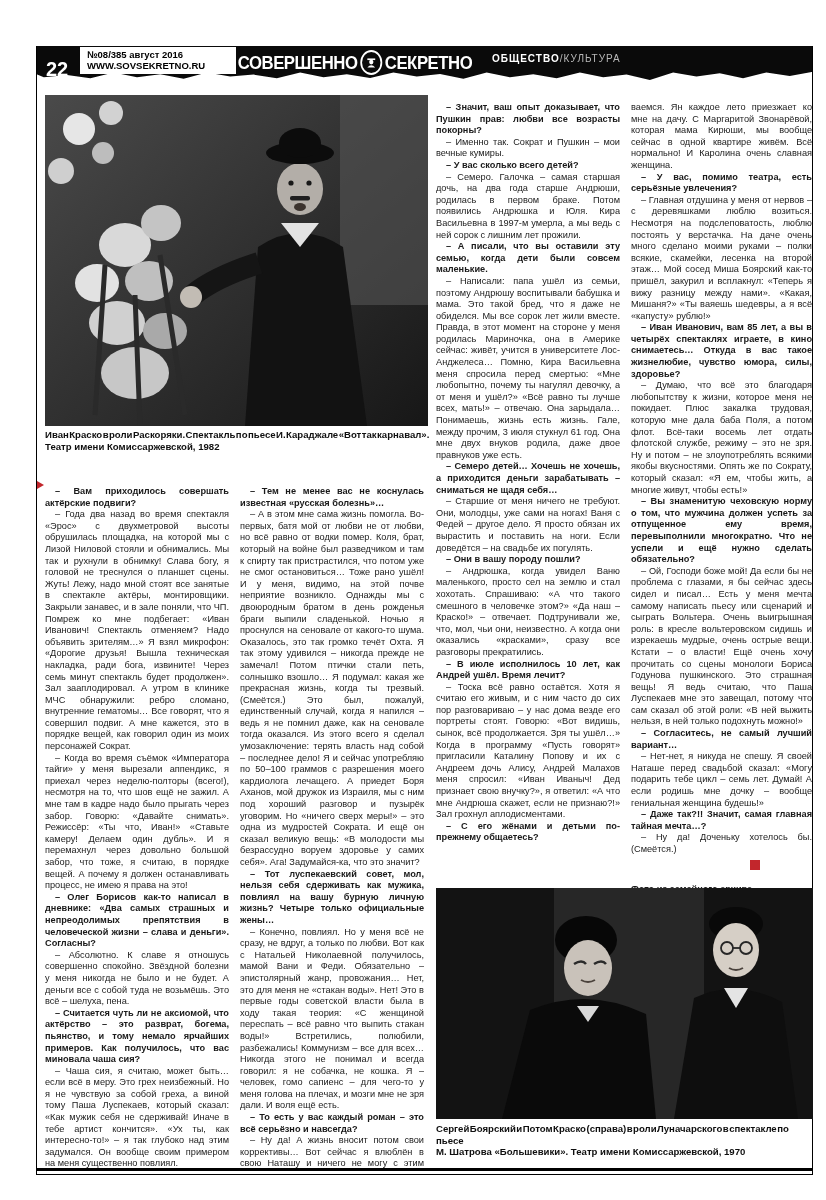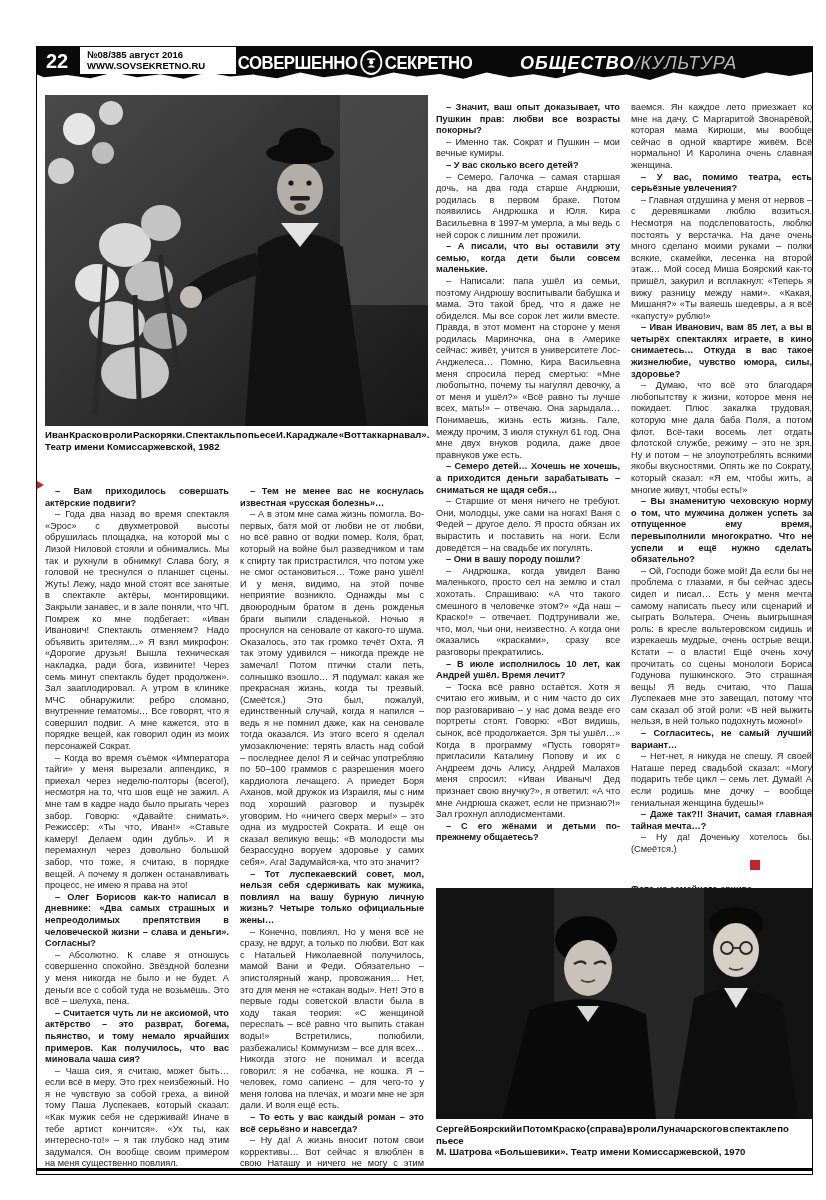--- a/index.html
+++ b/index.html
@@ -4,32 +4,32 @@
 <style>
   html,body{margin:0;padding:0;background:#fff;}
   #page{position:relative;width:826px;height:1200px;background:#ffffff;overflow:hidden;
         font-family:"Liberation Sans", sans-serif;color:#1a1a1a;}
   
   .header-bar{position:absolute;left:36px;top:46px;width:777px;height:34px;background:#0a0a0a;
       clip-path:polygon(0% 0%,100% 0%,100% 76%,97% 88%,94% 78%,91% 95%,88% 80%,85% 90%,82% 78%,79% 100%,
       76% 84%,73% 92%,70% 78%,67% 95%,64% 83%,61% 92%,58% 78%,55% 96%,52% 82%,49% 90%,46% 78%,43% 94%,
       40% 83%,37% 92%,34% 78%,31% 95%,28% 84%,25% 90%,22% 78%,19% 96%,16% 83%,13% 92%,10% 78%,7% 95%,
       4% 85%,1% 92%,0% 82%);}
-  .page-number{position:absolute;left:38px;top:48px;width:38px;height:26px;color:#fff;font-size:20px;
+  .page-number{position:absolute;left:38px;top:56px;width:38px;height:26px;color:#fff;font-size:20px;
       font-weight:bold;display:flex;align-items:center;justify-content:center;}
   .issue-box{position:absolute;left:80px;top:47px;width:156px;height:27px;background:#fff;
       padding:2px 7px;box-sizing:border-box;}
   .issue-line{font-size:9.5px;font-weight:bold;color:#000;line-height:11px;white-space:nowrap;}
   .masthead{position:absolute;left:240px;top:50px;width:230px;display:flex;align-items:center;
       justify-content:center;gap:3px;color:#fff;font-weight:bold;font-size:19px;letter-spacing:-0.5px;
       transform:scaleX(.88);}
   .logo-circle{width:21px;height:21px;border:2px solid #fff;border-radius:50%;display:flex;
       align-items:center;justify-content:center;flex:0 0 auto;}
-  .section-title{position:absolute;left:520px;top:53px;font-size:18px;font-weight:bold;color:#fff;
-      letter-spacing:1px;white-space:nowrap;font-style:italic;}
+  .section-title{position:absolute;left:492px;top:53px;font-size:10px;font-weight:bold;color:#fff;
+      letter-spacing:1px;white-space:nowrap;}
   .section-rest{color:#b9b9b9;font-weight:normal;}
   
   .vrule{position:absolute;top:46px;width:1px;height:1128px;background:#000;}
   .vrule.left{left:36px;} .vrule.right{left:812px;}
   .bottom-rule-thick{position:absolute;left:36px;top:1168px;width:777px;height:3px;background:#000;}
   .bottom-rule-thin{position:absolute;left:36px;top:1174px;width:777px;height:1px;background:#000;}
   
   .photo{position:absolute;overflow:hidden;background:#1e1e1e;}
   .photo-top{left:45px;top:95px;width:383px;height:331px;}
   .photo-bottom{left:436px;top:888px;width:377px;height:231px;}

